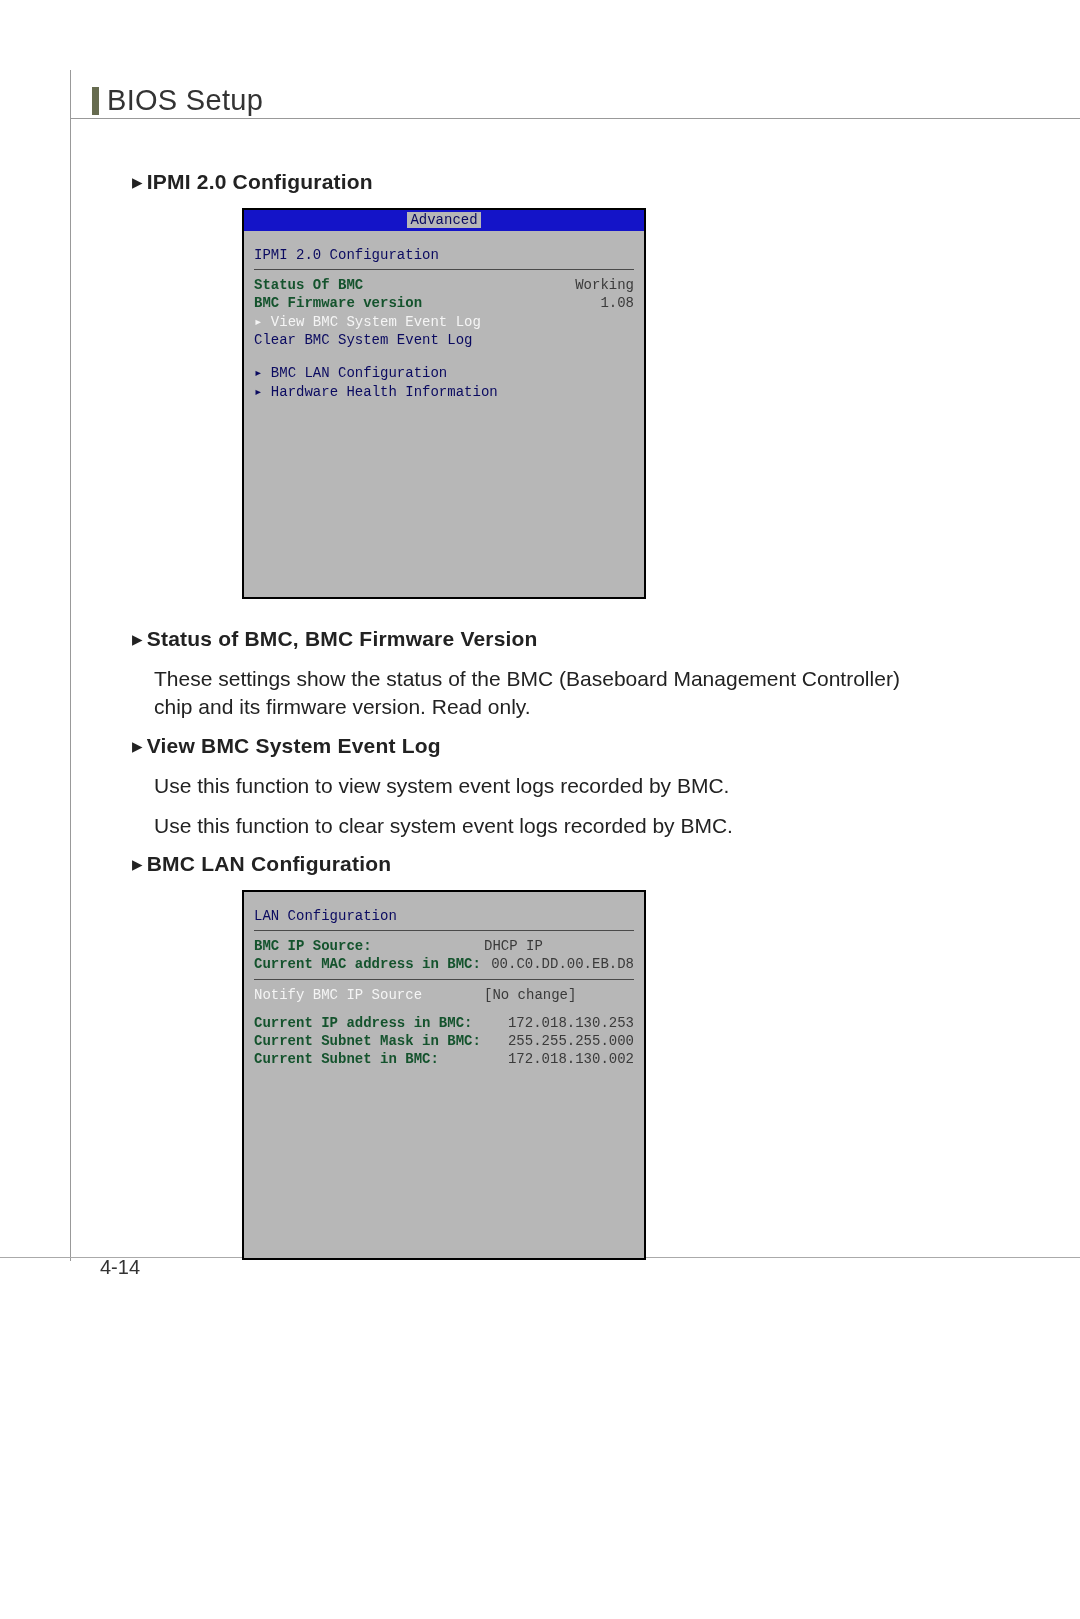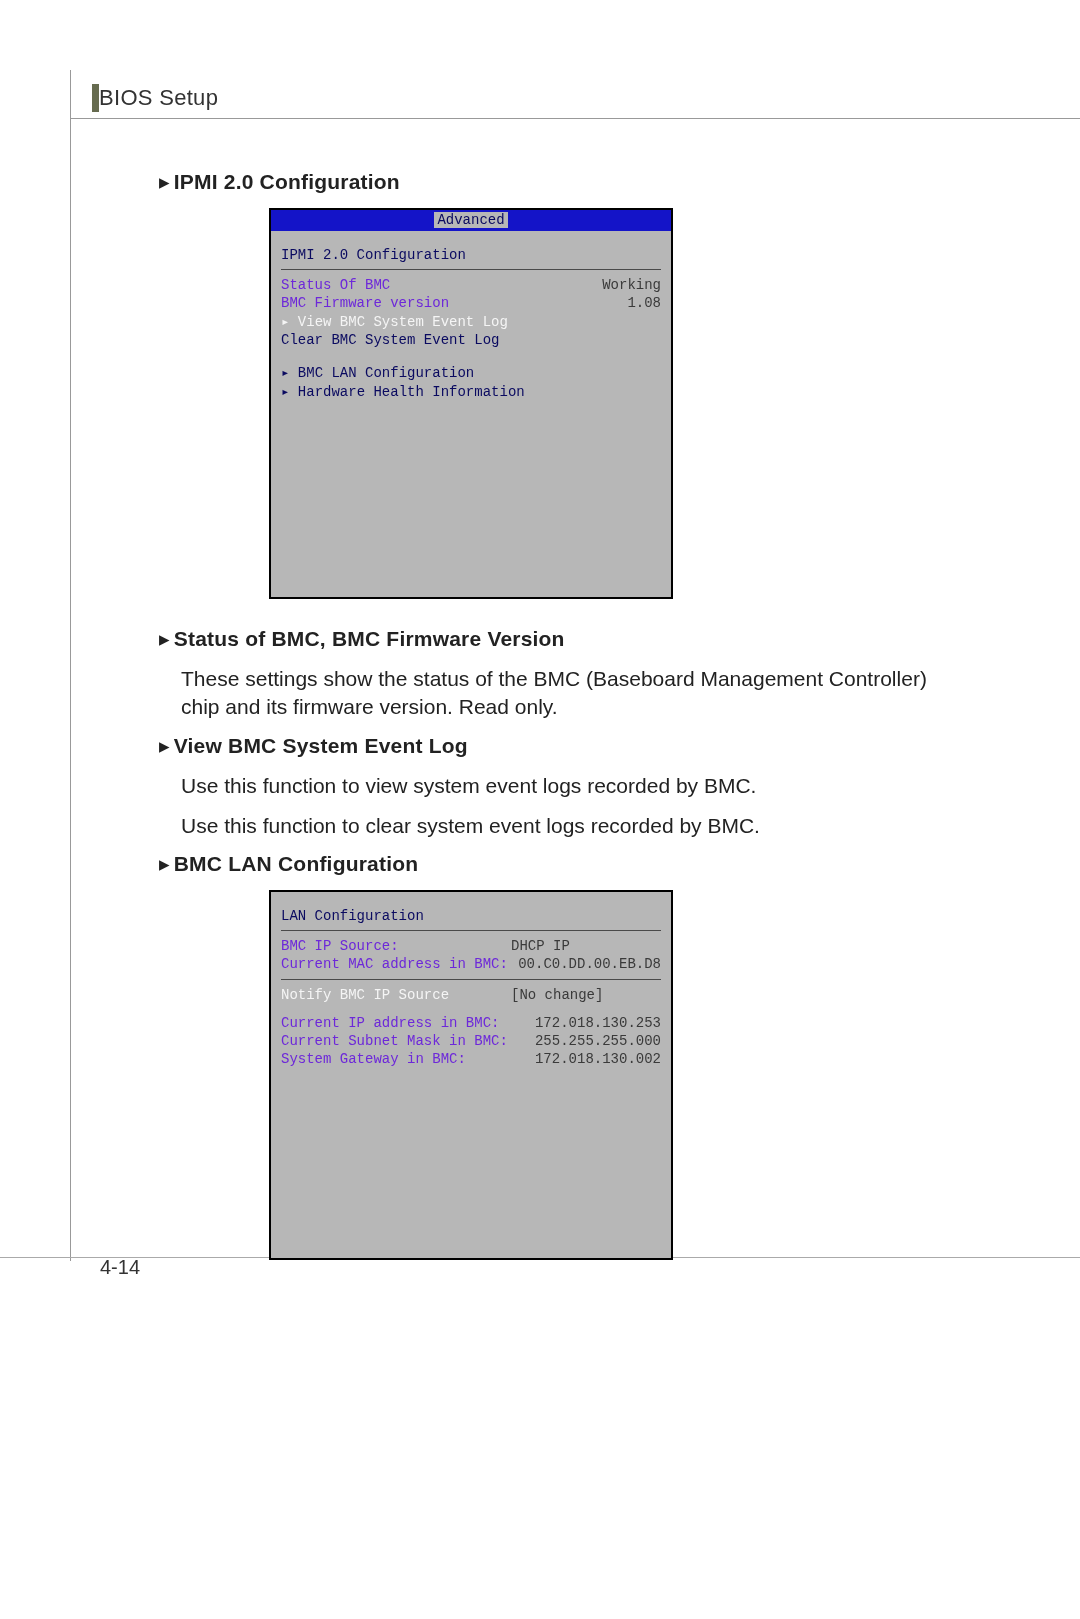--- a/index.html
+++ b/index.html
@@ -31,40 +31,39 @@
     left: 70px;
     right: 0;
     top: 118px;
     border-top: 1.5px solid #999;
   }
 
   .header-bar {
     position: absolute;
     left: 92px;
     top: 84px;
-    font-size: 22px;
+    font-size: 29px;
     letter-spacing: .3px;
     color: #333;
     display: flex;
     align-items: center;
-    gap: 0;
+    gap: 8px;
   }
   .header-bar .tag {
     display: inline-block;
     width: 7px;
     height: 28px;
     background: #666b4f;
   }
 
   .body {
     position: absolute;
     left: 132px;
     right: 64px;
     top: 160px;
-    margin-left: 27px;
   }
 
   .sec-title {
     font-weight: bold;
     font-size: 21px;
     margin: 10px 0 14px;
     letter-spacing: .2px;
   }
   .sec-title .arrow {
     font-family: "DejaVu Sans", Arial, sans-serif;
@@ -115,21 +114,21 @@
   }
 
   .row {
     display: flex;
     justify-content: space-between;
     padding: 1px 0;
   }
   .row .l { white-space: pre; }
   .row .r { white-space: pre; color: #3a3a3a; }
 
-  .muted { color: #6d28d9; }
+  .muted { color: #14532d; font-weight: bold; }
   .link  { color: #0a0a60; }
   .hilite-white { color: #f5f5f5; }
 
   .hr {
     border: none;
     border-top: 1px solid #4a4a4a;
     margin: 6px 0;
   }
 
   .bios2 .bios-body { min-height: 348px; }
@@ -247,21 +246,21 @@
         <div style="height:10px"></div>
         <div class="row">
           <span class="l muted">Current IP address in BMC:</span>
           <span class="r">172.018.130.253</span>
         </div>
         <div class="row">
           <span class="l muted">Current Subnet Mask in BMC:</span>
           <span class="r">255.255.255.000</span>
         </div>
         <div class="row">
-          <span class="l muted">System Gateway in BMC:</span>
+          <span class="l muted">Current Subnet in BMC:</span>
           <span class="r">172.018.130.002</span>
         </div>
       </div>
     </div>
 
   </div>
 
   <div class="page-num">4-14</div>
 
 </div>

